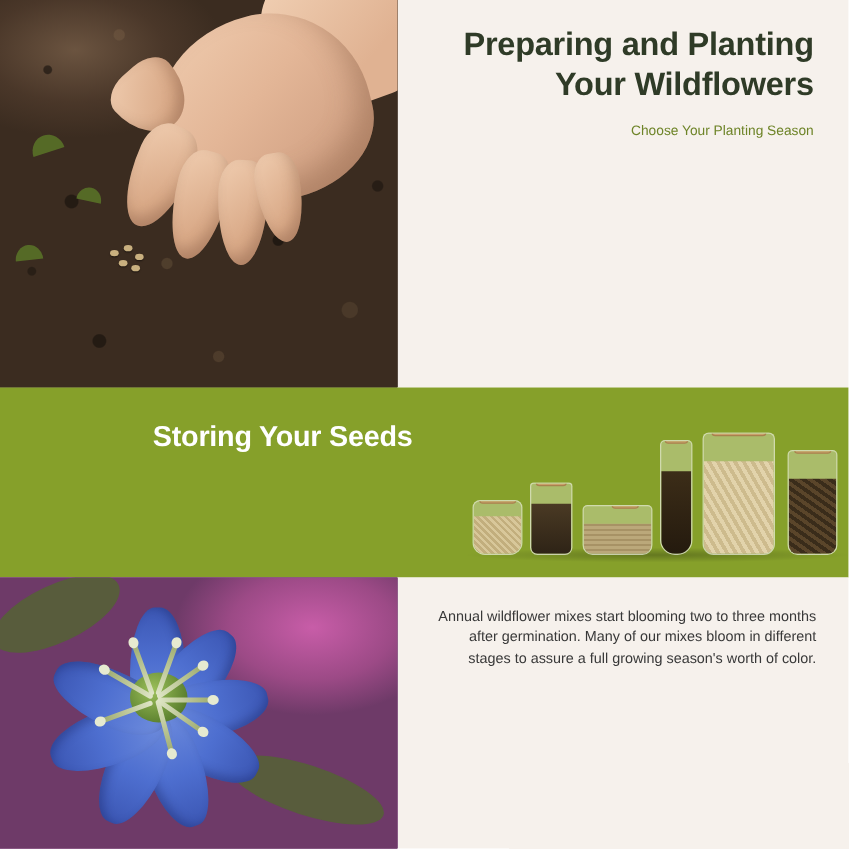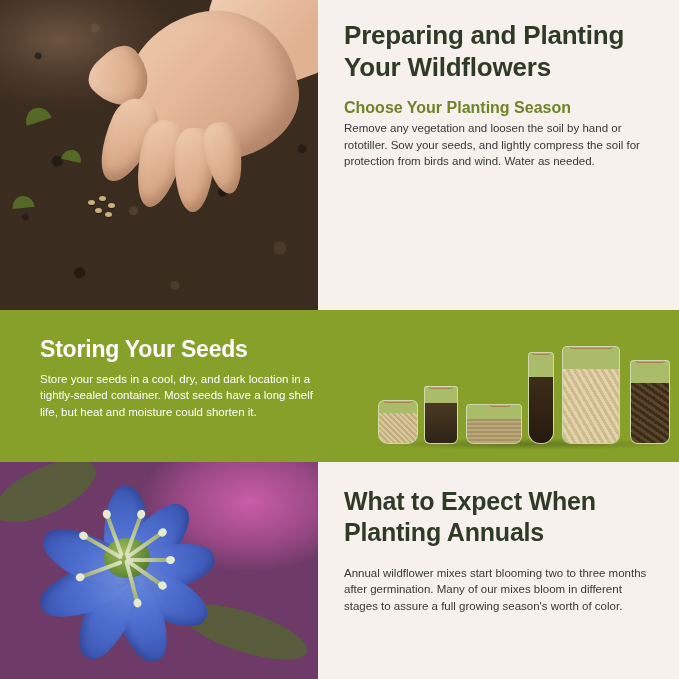--- a/index.html
+++ b/index.html
@@ -8,20 +8,21 @@
     height: 679px;
     background: #ffffff;
     font-family: "Liberation Sans", sans-serif;
   }
   .page {
     position: relative;
     width: 679px;
     height: 679px;
     overflow: hidden;
     background: #ffffff;
+    text-align: right;
   }
 
   
   .section-1 {
     position: absolute;
     left: 0; top: 0;
     width: 679px;
     height: 310px;
     display: flex;
   }
@@ -127,22 +128,22 @@
   h1.title-1 {
     font-size: 26px;
     line-height: 1.22;
     color: #2f3b27;
     font-weight: bold;
     letter-spacing: -0.2px;
     margin-bottom: 16px;
   }
   .sub-head {
     color: #6e8428;
-    font-weight: bold;
-    font-size: 16px;
+    font-weight: normal;
+    font-size: 11px;
     margin-bottom: 3px;
   }
   .body-text {
     font-size: 11.5px;
     line-height: 1.42;
     color: #383838;
     margin-bottom: 13px;
   }
 
   
@@ -346,28 +347,26 @@
         <span class="seed e"></span>
       </div>
     </div>
 
     <div class="text-1">
       <h1 class="title-1">Preparing and Planting Your Wildflowers</h1>
 
       <div class="sub-head">Choose Your Planting Season</div>
 
 
-      <p class="body-text">Remove any vegetation and loosen the soil by hand or rototiller. Sow your seeds, and lightly compress the soil for protection from birds and wind. Water as needed.</p>
     </div>
   </div>
 
   <div class="section-2">
     <div class="text-2">
       <h2 class="title-2">Storing Your Seeds</h2>
-      <p class="body-text light">Store your seeds in a cool, dry, and dark location in a tightly-sealed container. Most seeds have a long shelf life, but heat and moisture could shorten it.</p>
     </div>
     <div class="jars">
       <div class="jar-shadow"></div>
       <div class="jar j1">
           <span class="cork"></span>
           <span class="fill"></span>
         </div>
       <div class="jar j2">
           <span class="cork"></span>
           <span class="fill"></span>
@@ -410,18 +409,17 @@
         <div class="stamen" style="left:92px; top:72px; transform: rotate(-35deg);"></div>
         <div class="stamen" style="left:92px; top:74px; transform: rotate(0deg);"></div>
         <div class="stamen" style="left:92px; top:74px; transform: rotate(35deg);"></div>
         <div class="stamen" style="left:92px; top:74px; transform: rotate(75deg);"></div>
         <div class="stamen" style="left:88px; top:70px; transform: rotate(-110deg);"></div>
         <div class="stamen" style="left:88px; top:72px; transform: rotate(-150deg);"></div>
         <div class="stamen" style="left:88px; top:76px; transform: rotate(160deg);"></div>
       </div>
     </div>
     <div class="text-3">
-      <h2 class="title-3">What to Expect When Planting Annuals</h2>
       <p class="body-text">Annual wildflower mixes start blooming two to three months after germination. Many of our mixes bloom in different stages to assure a full growing season's worth of color.</p>
     </div>
   </div>
 
 </div>
 
 </body></html>

